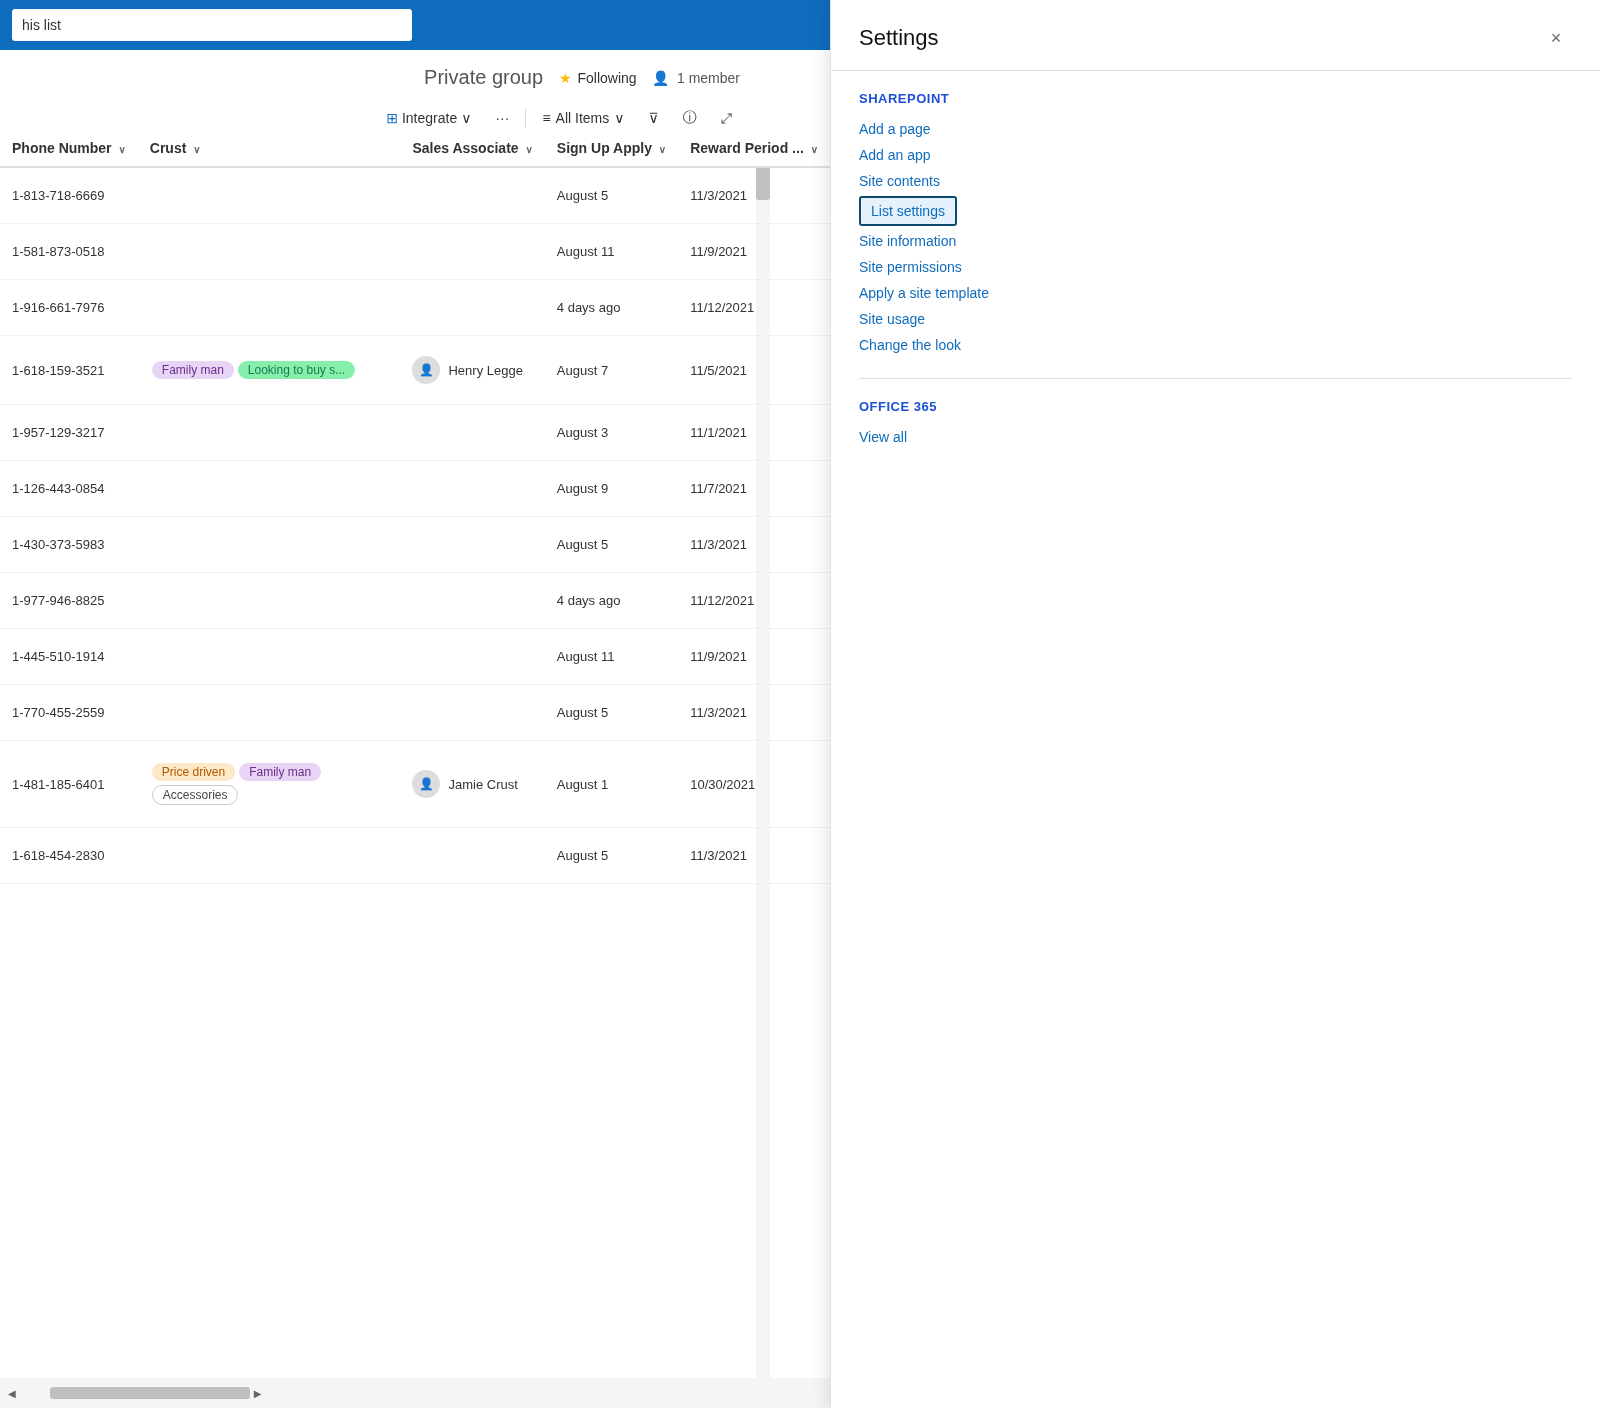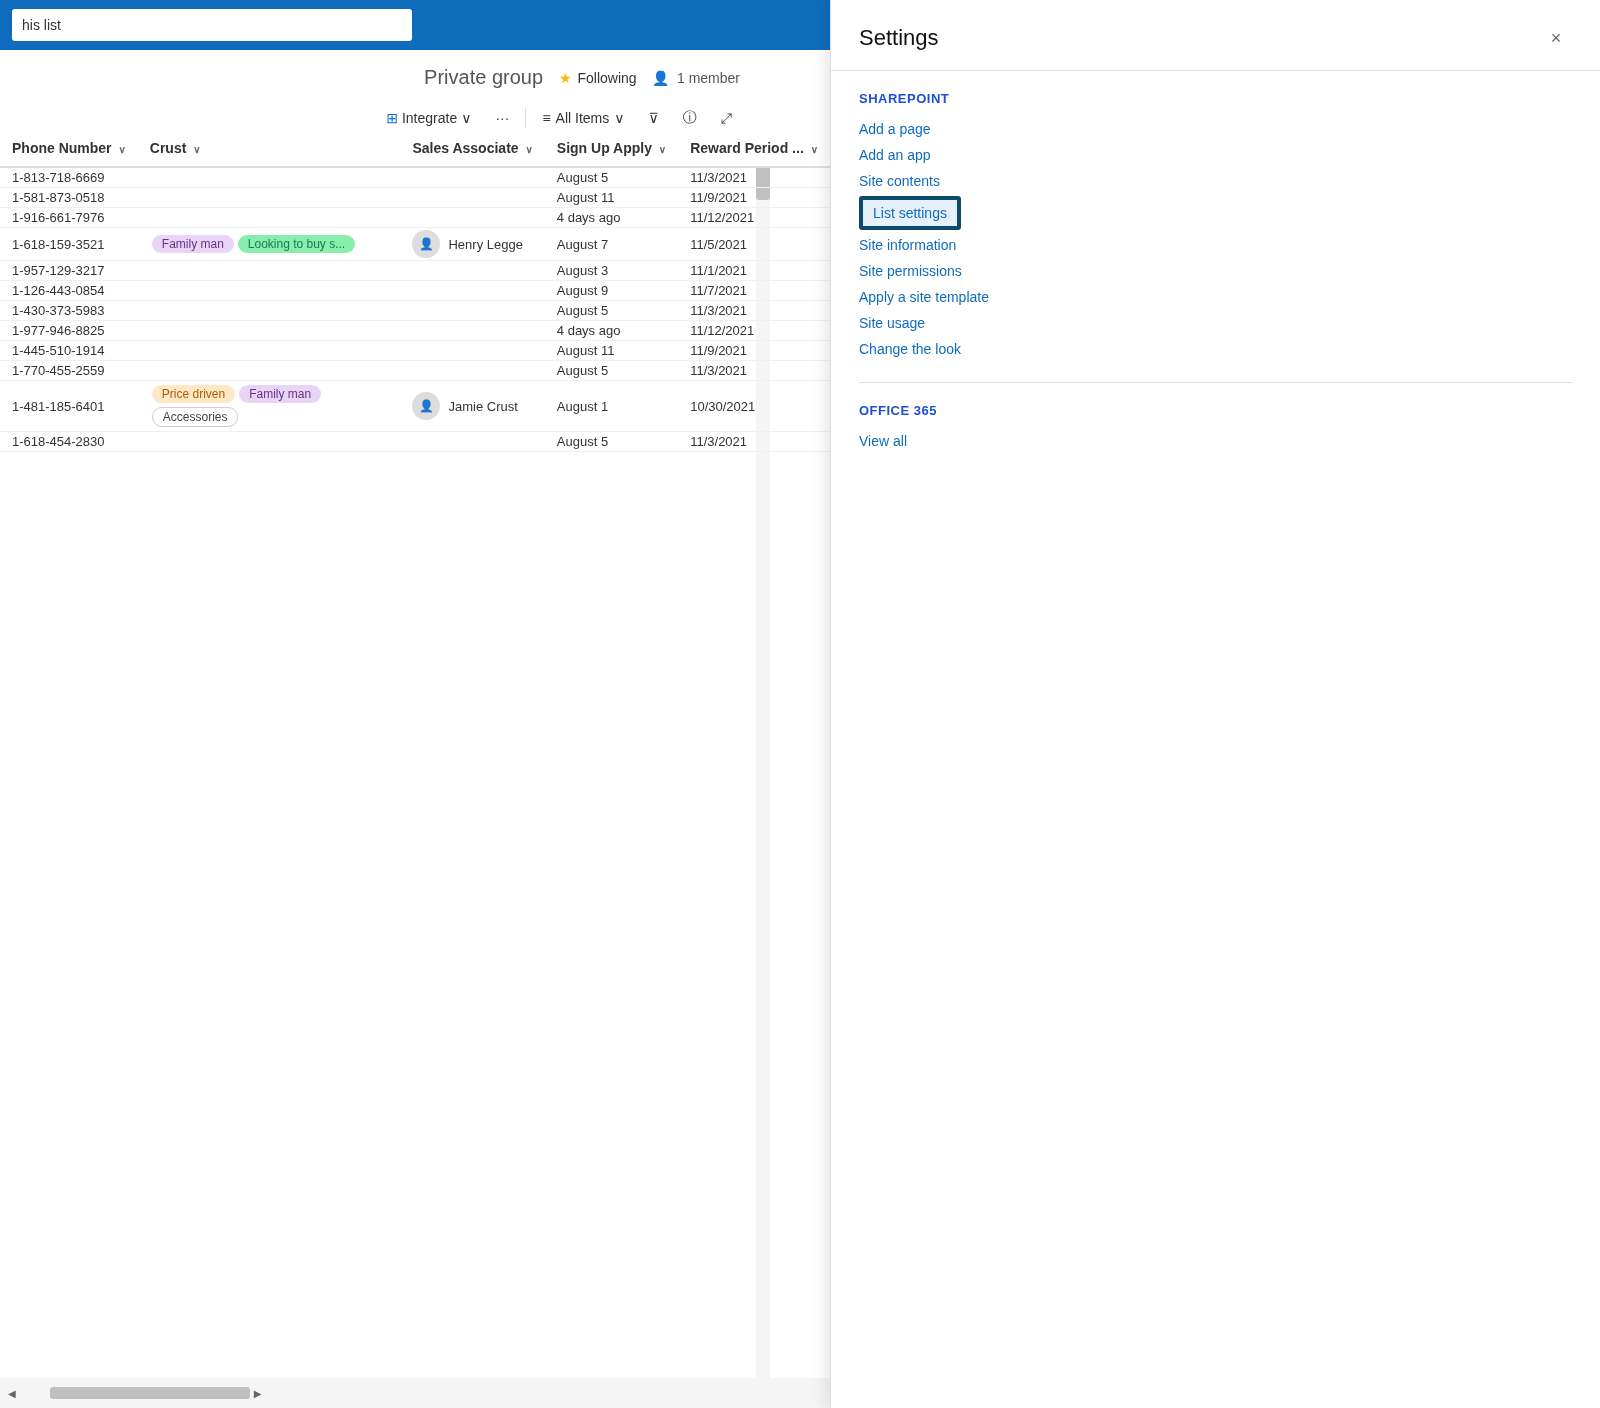--- a/index.html
+++ b/index.html
@@ -134,21 +134,21 @@
       color: #333;
       white-space: nowrap;
       position: sticky;
       top: 0;
       z-index: 1;
     }
     .data-table tbody tr {
       border-bottom: 1px solid #f0f0f0;
     }
     .data-table tbody td {
-      padding: 2px 12px;
+      padding: 20px 12px;
       color: #333;
       font-size: 13px;
       margin-left: 20px;
     }
     .sort-icon { font-size: 10px; color: #666; margin-left: 3px; }
 
     
     .tag {
       display: inline-block;
       border-radius: 12px;
@@ -228,21 +228,21 @@
     .settings-link {
       display: block;
       color: #0f6cbd;
       text-decoration: none;
       font-size: 14px;
       padding: 5px 0;
       cursor: pointer;
     }
     .settings-link.highlighted {
       background: #e6f2fb;
-      border: 4px solid #0c4a6e;
+      border: 2px solid #0c4a6e;
       padding: 5px 10px;
       border-radius: 3px;
       display: inline-block;
       margin: 2px 0;
     }
     .settings-divider {
       border: none;
       border-top: 1px solid #e0e0e0;
       margin: 20px 0;
     }

